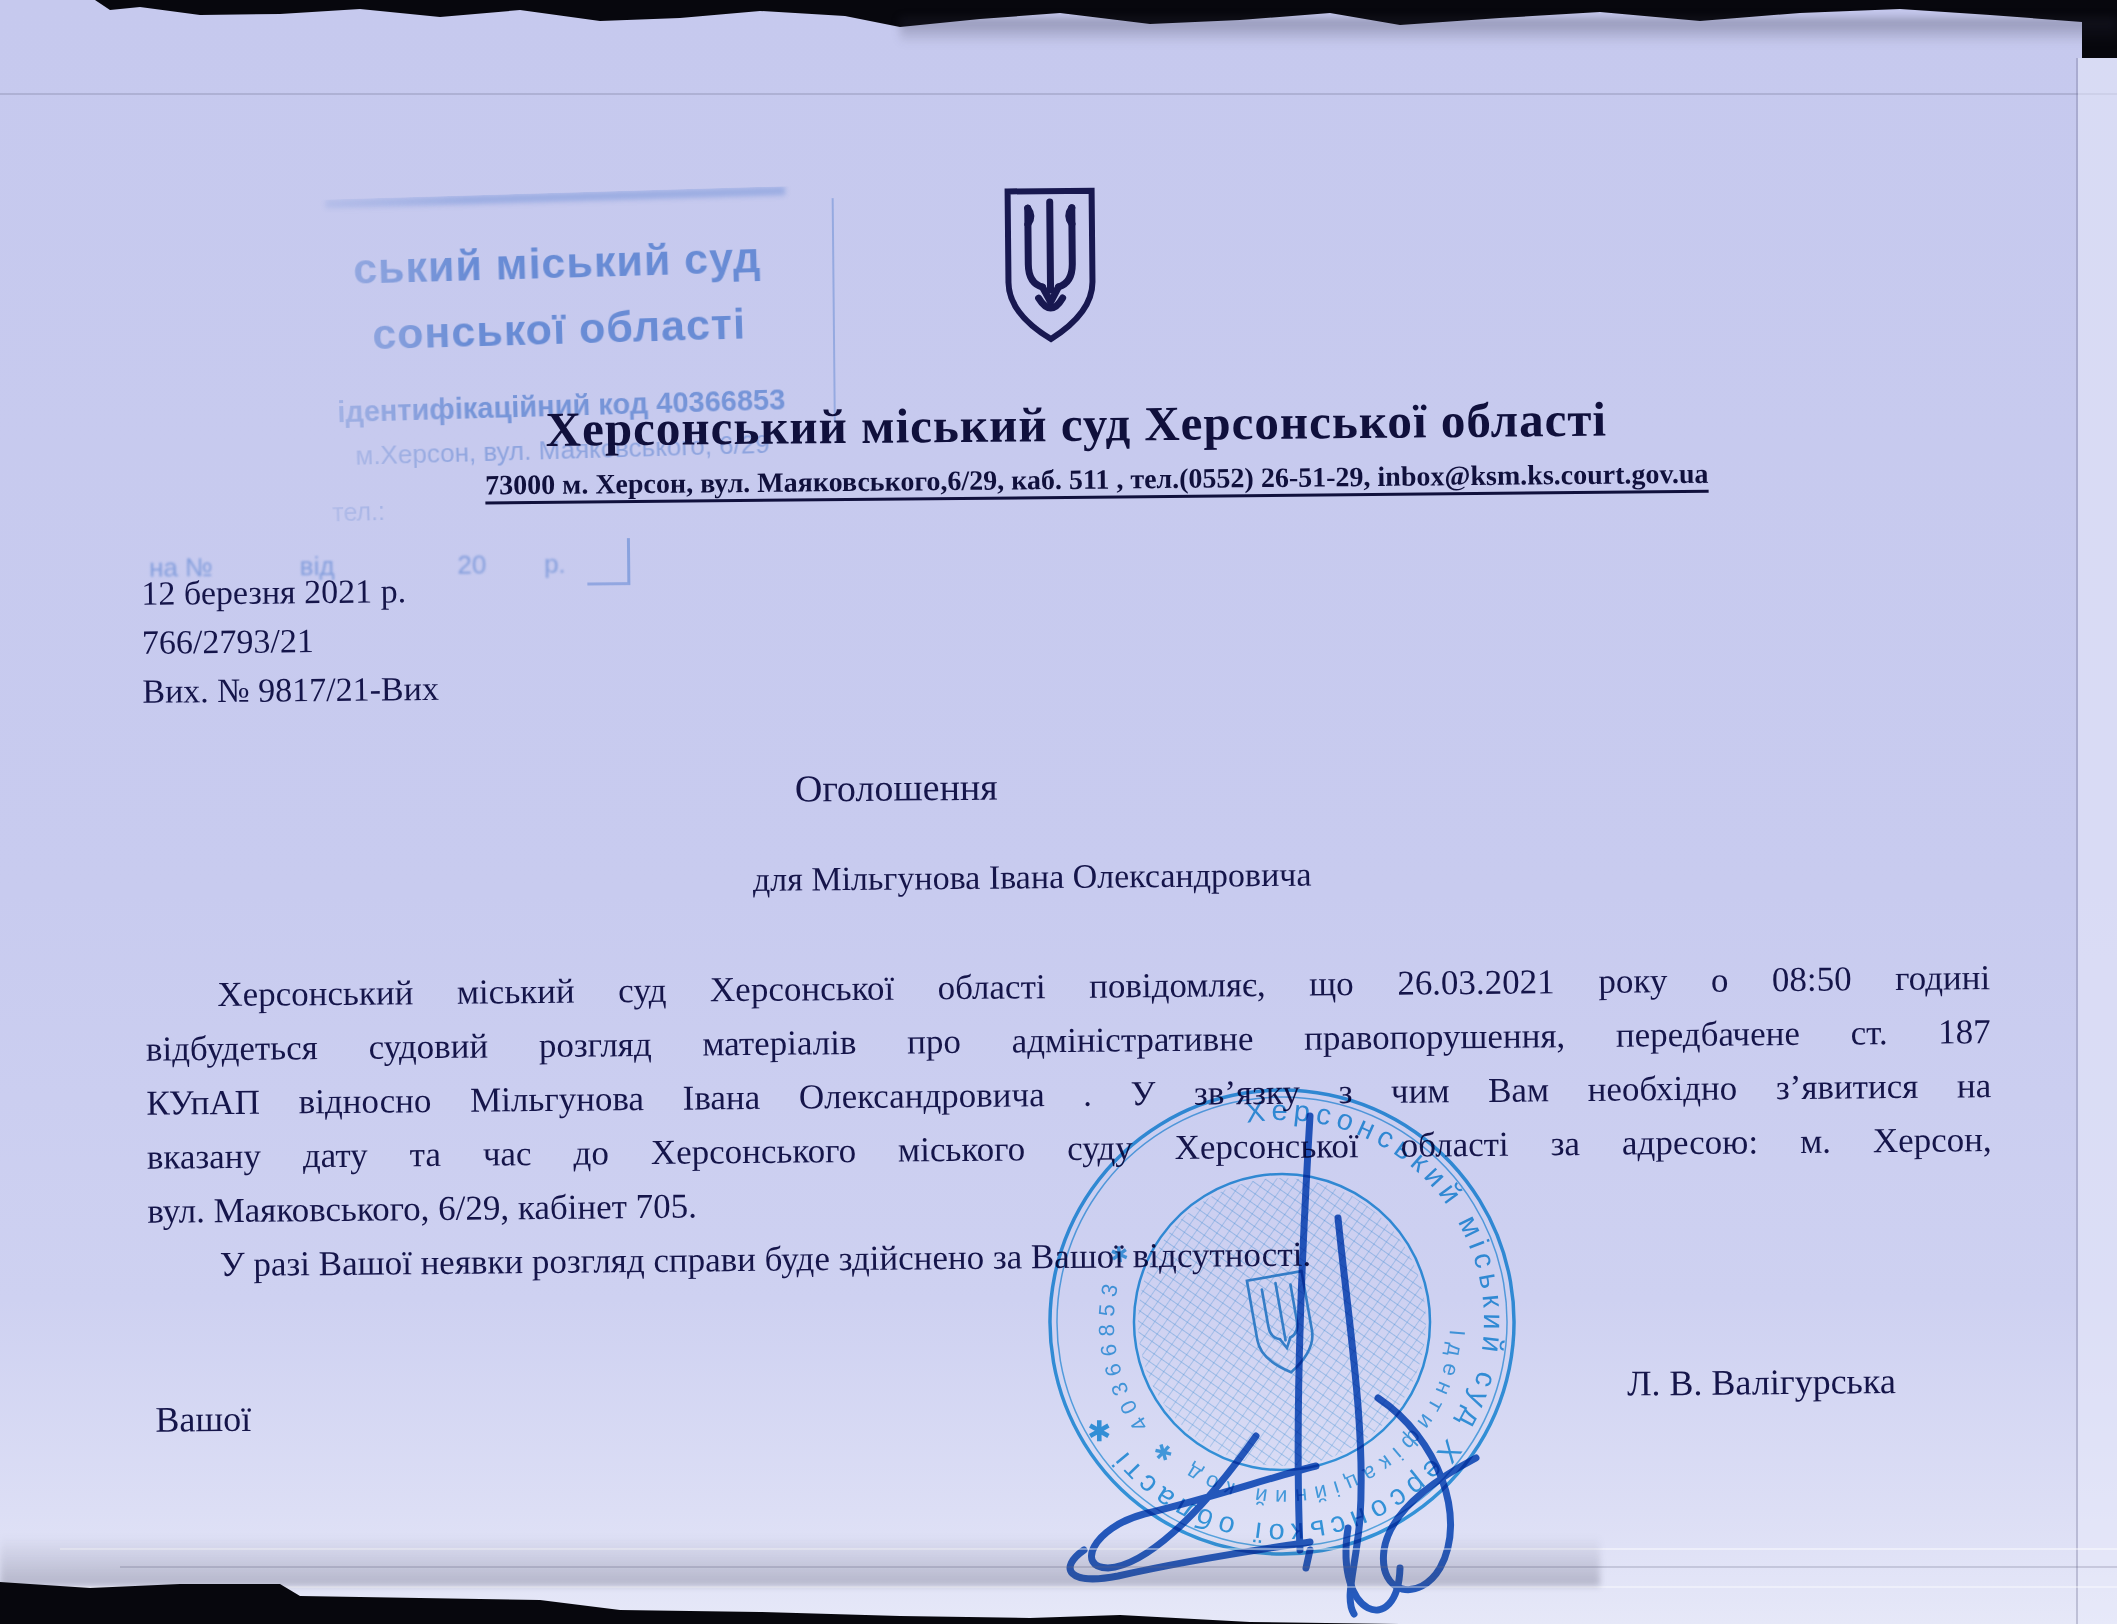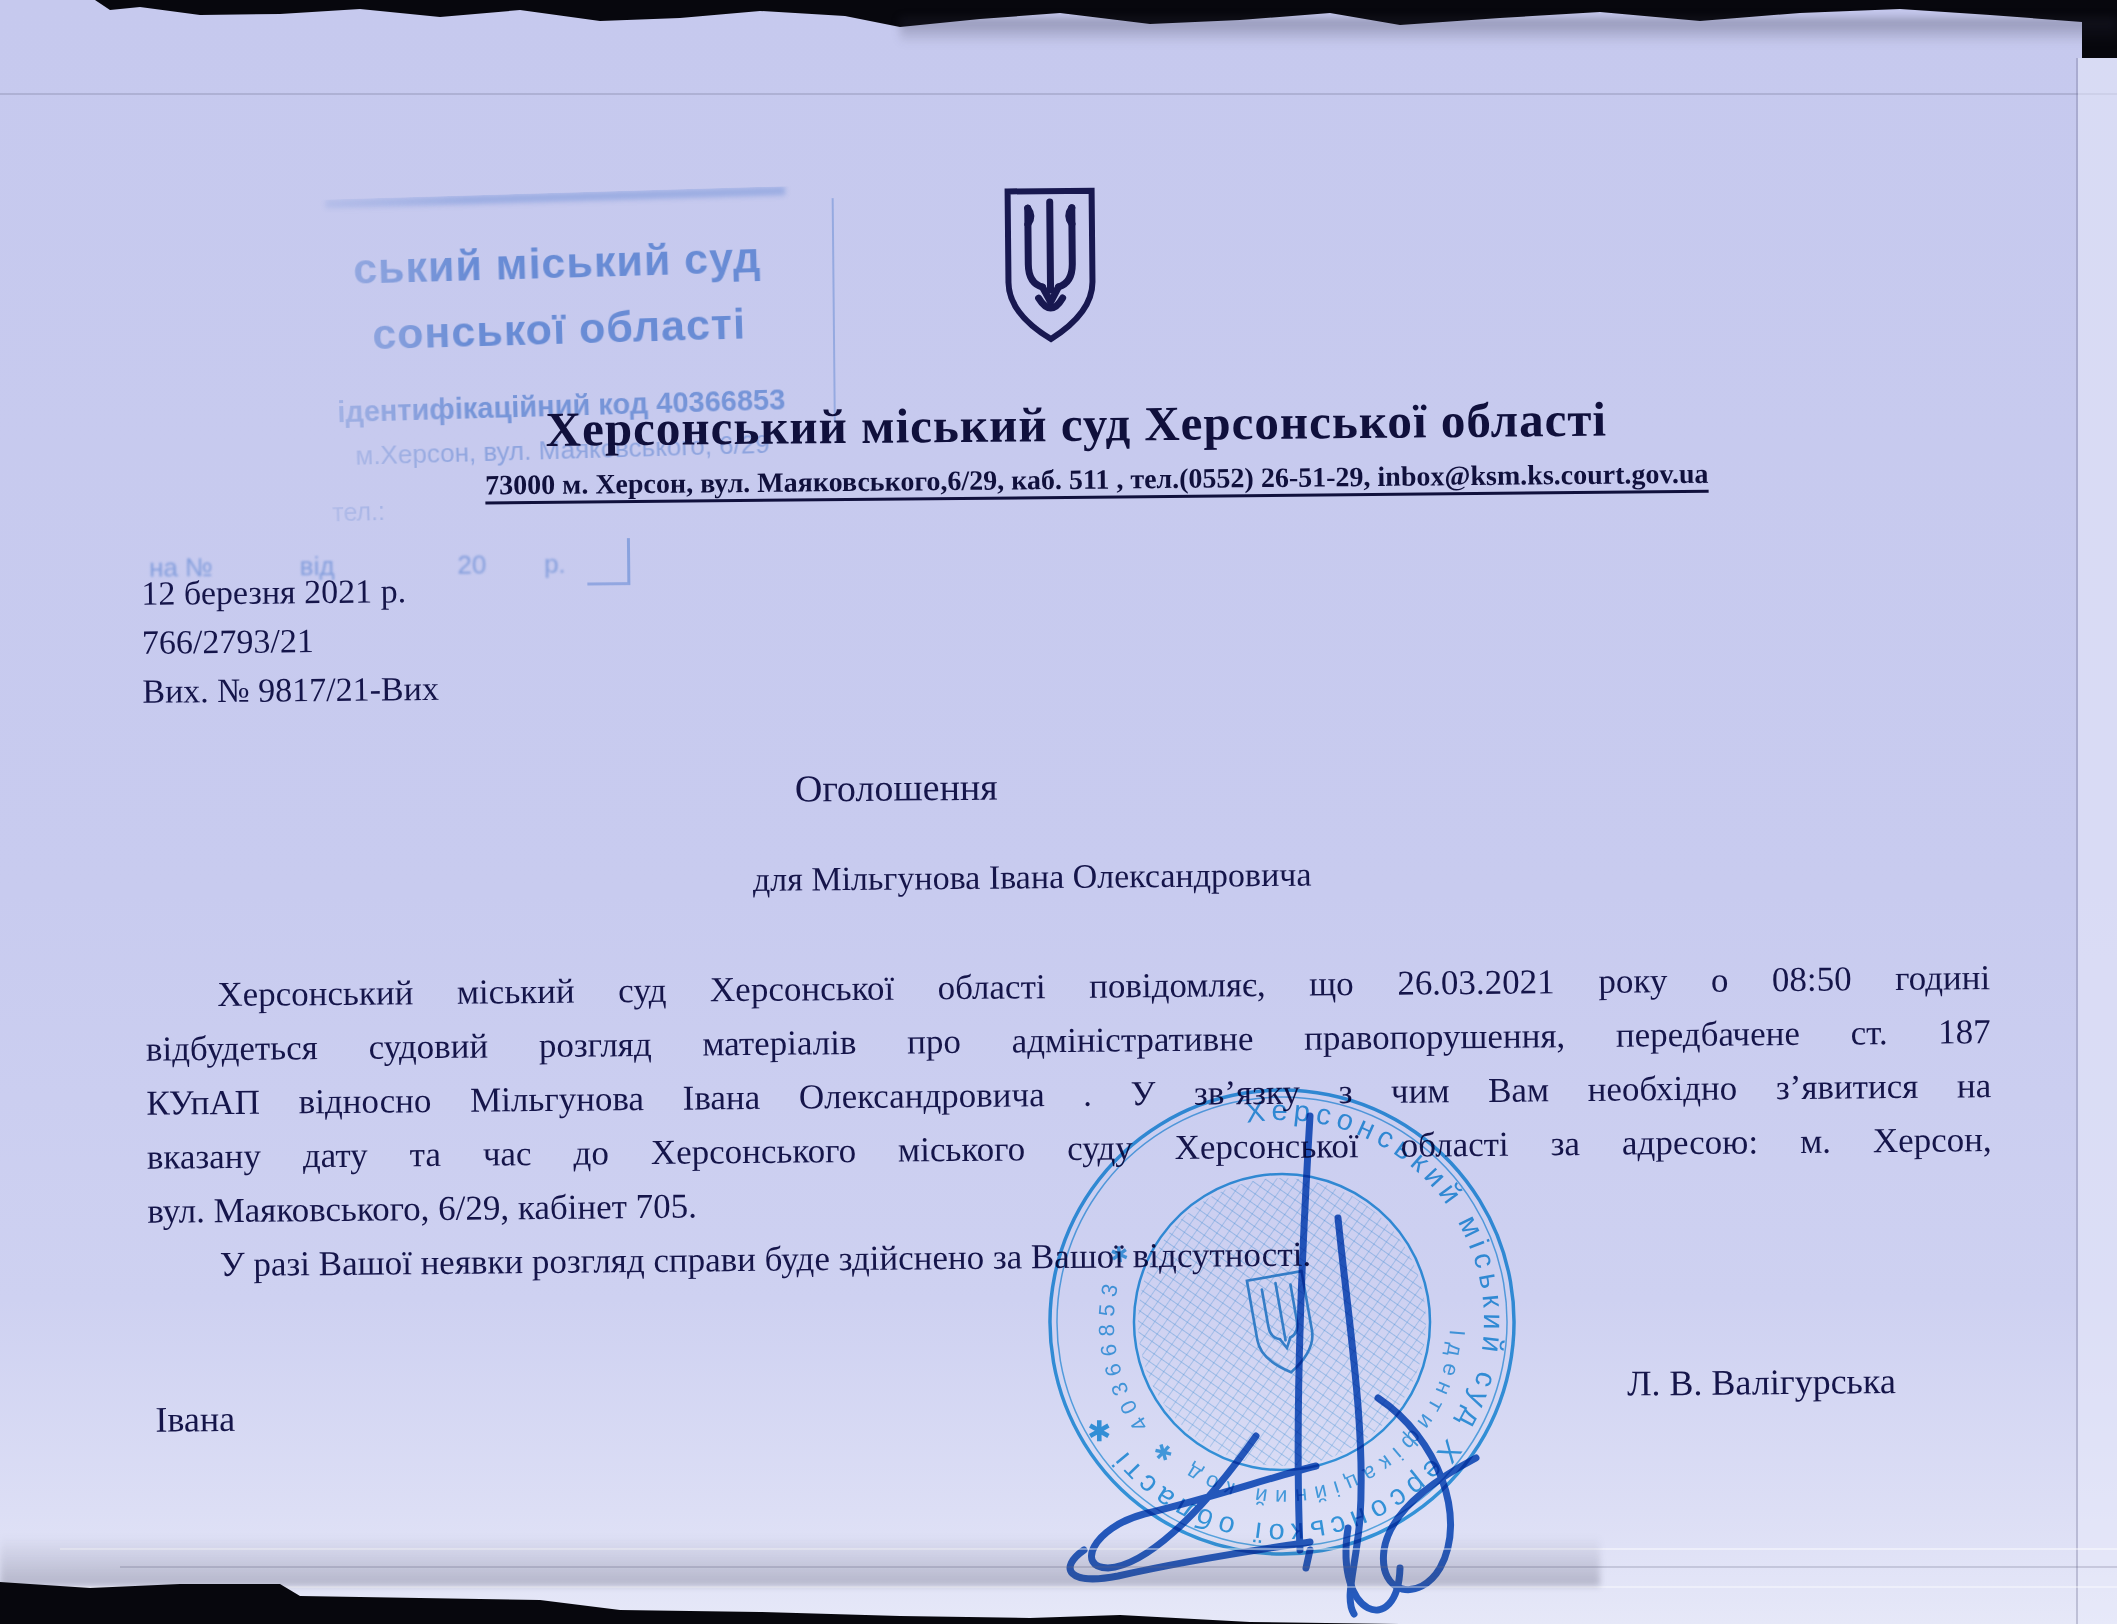--- a/index.html
+++ b/index.html
@@ -136,21 +136,21 @@
 
     <div class="body">
       <div class="bl j ind">Херсонський міський суд Херсонської області  повідомляє, що 26.03.2021 року о 08:50 годині</div>
       <div class="bl j">відбудеться судовий розгляд матеріалів про адміністративне правопорушення, передбачене ст. 187</div>
       <div class="bl j">КУпАП відносно Мільгунова Івана Олександровича . У зв’язку з чим Вам необхідно з’явитися на</div>
       <div class="bl j">вказану дату та час до Херсонського міського суду Херсонської області за адресою: м. Херсон,</div>
       <div class="bl">вул. Маяковського, 6/29, кабінет 705.</div>
       <div class="bl ind">У разі Вашої неявки розгляд справи буде здійснено за Вашої відсутності.</div>
     </div>
 
-    <div class="sign-role">Івана</div>
+    <div class="sign-role">Вашої</div>
     <div class="sign-name">Л. В. Валігурська</div>
   </div>
 
   <svg class="seal" width="492" height="492" viewBox="0 0 492 492">
     <defs>
       <pattern id="hx1" width="9" height="9" patternUnits="userSpaceOnUse" patternTransform="rotate(45)">
         <path d="M0 0 H9" stroke="#49a9de" stroke-width="1.5"></path>
       </pattern>
       <pattern id="hx2" width="9" height="9" patternUnits="userSpaceOnUse" patternTransform="rotate(-45)">
         <path d="M0 0 H9" stroke="#49a9de" stroke-width="1.5"></path>

